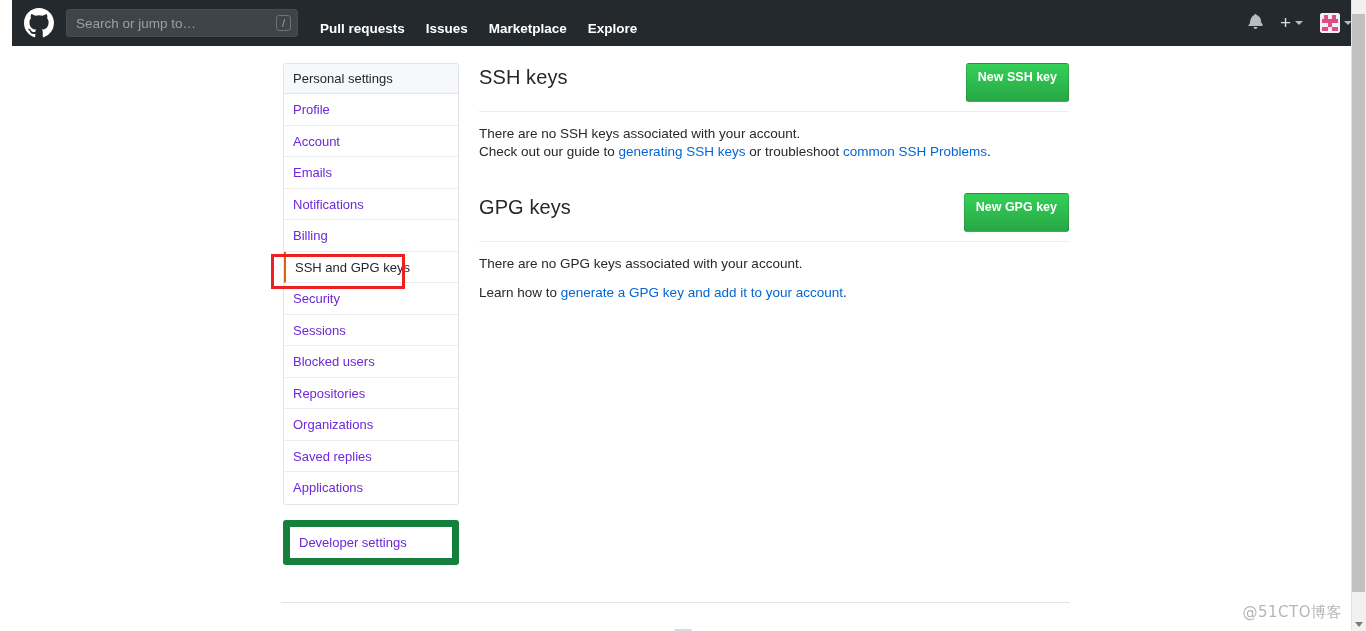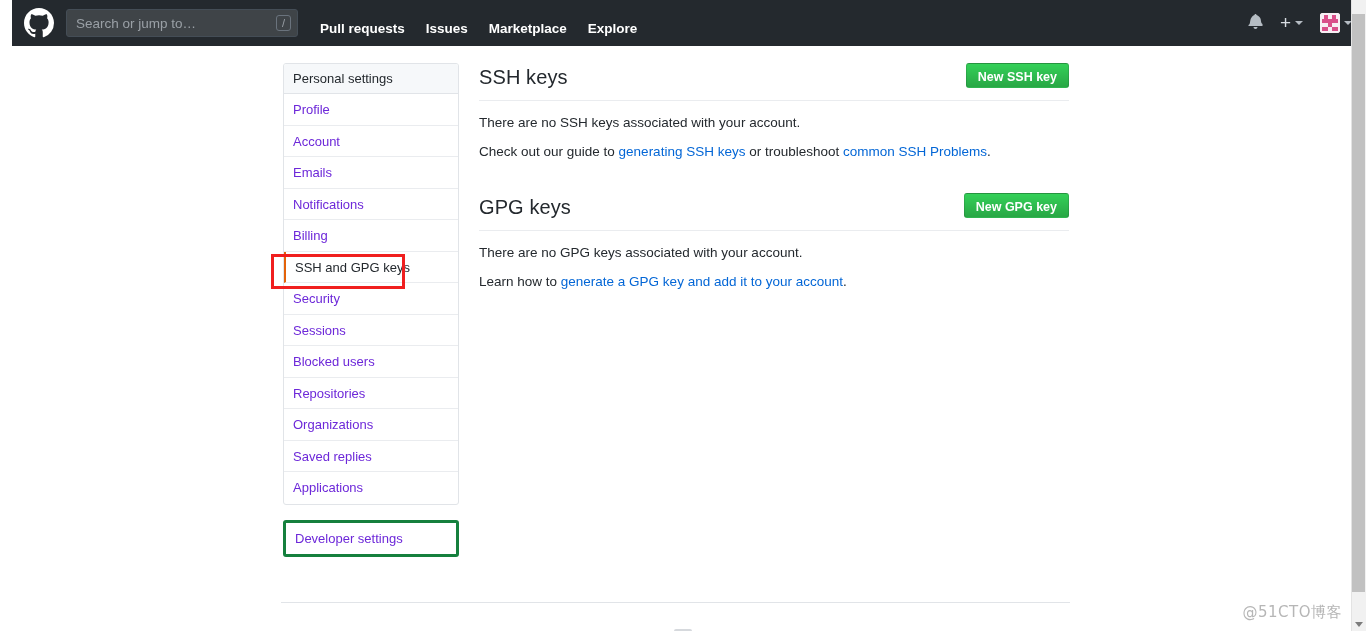--- a/index.html
+++ b/index.html
@@ -131,21 +131,21 @@
     border-bottom: 1px solid #eaecef;
     white-space: nowrap;
   }
   .menu-item:last-child { border-bottom: 0; }
   .menu-item.selected {
     color: #24292e;
     border-left: 2px solid #e36209;
   }
   #dev-settings-menu {
     margin-top: 15px;
-    border: 3px solid #15803d; border-radius: 3px;
+    border: 7px solid #15803d; border-radius: 3px;
     background: #ffffff; overflow: hidden;
   }
 
   
   .annot {
     position: absolute;
     border: 3px solid #f01f1f;
     pointer-events: none;
     background: transparent;
   }
@@ -164,30 +164,30 @@
     font-size: 20px; font-weight: normal; color: #24292e;
     margin: 0; line-height: 28px; letter-spacing: .1px;
   }
   .btn-green {
     display: inline-block;
     background: linear-gradient(#34d058, #28a745);
     background-color: #2cbe4e;
     border: 1px solid rgba(27,31,35,.15);
     border-radius: 3px;
     color: #ffffff; font-size: 12.5px; font-weight: bold;
-    padding: 5px 11px 2px; line-height: 16px;
+    padding: 5px 11px 16px; line-height: 16px;
     text-decoration: none; white-space: nowrap;
     cursor: pointer;
   }
   .body-line {
     font-size: 13.5px; color: #24292e;
     margin: 0; line-height: 18px;
   }
   #ssh-line-1 { margin-top: 13px; }
-  #ssh-line-2 { margin-top: 11px; }
+  #ssh-line-2 { }
   #gpg-line-1 { margin-top: 13px; }
   #gpg-line-2 { margin-top: 11px; }
   .body-line a { color: #0366d6; text-decoration: none; }
 
   #gpg-section { margin-top: 32px; }
 
   #bottom-divider {
     position: absolute; left: 281px; top: 556px;
     width: 789px; height: 1px; background: #e1e4e8;
   }

